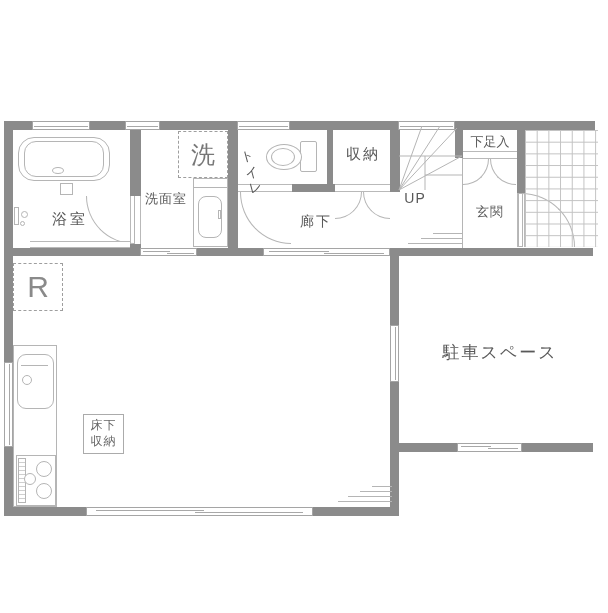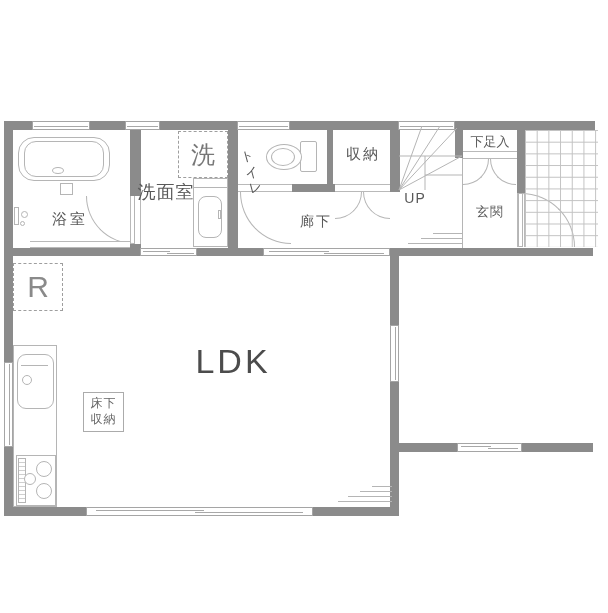--- a/index.html
+++ b/index.html
@@ -137,30 +137,30 @@
   <div class="fixture" style="left:13px;top:345px;width:44px;height:162px"></div>
   <div class="fixture" style="left:17px;top:354px;width:37px;height:55px;border-radius:9px"></div>
   <div class="line" style="left:21px;top:365px;width:27px;height:1px"></div>
   <div class="circ" style="left:22px;top:375px;width:10px;height:10px"></div>
   <div class="fixture" style="left:16px;top:455px;width:40px;height:51px"></div>
   <div class="grill" style="left:18px;top:458px;width:8px;height:45px"></div>
   <div class="circ" style="left:36px;top:461px;width:16px;height:16px"></div>
   <div class="circ" style="left:36px;top:483px;width:16px;height:16px"></div>
   <div class="circ" style="left:24px;top:473px;width:12px;height:12px"></div>
 
-  <div class="ufbox" style="left:83px;top:392px;width:41px;height:40px">
+  <div class="ufbox" style="left:83px;top:414px;width:41px;height:40px">
     <span>床下</span>
     <span>収納</span>
   </div>
 
   <div class="label" style="left:70px;top:218px;font-size:15px;letter-spacing:3px">浴室</div>
-  <div class="label" style="left:166px;top:192px;font-size:18px;letter-spacing:1px">洗面室</div>
+  <div class="label" style="left:166px;top:198px;font-size:13px;letter-spacing:1px">洗面室</div>
   <div class="label" style="left:203px;top:155px;font-size:24px;color:var(--text_light)">洗</div>
   <div class="label vert" style="left:250px;top:166px;font-size:13px;letter-spacing:2px">トイレ</div>
   <div class="label" style="left:363px;top:153px;font-size:15px;letter-spacing:2px">収納</div>
   <div class="label" style="left:316px;top:221px;font-size:14px;letter-spacing:2px">廊下</div>
   <div class="label" style="left:415px;top:198px;font-size:14px;letter-spacing:1px">UP</div>
   <div class="label" style="left:490px;top:141px;font-size:13px">下足入</div>
   <div class="label" style="left:490px;top:211px;font-size:13px;letter-spacing:1px">玄関</div>
-  <div class="label" style="left:233px;top:361px;font-size:34px;letter-spacing:3px;color:#4c4c4c">LDK</div>
   <div class="label" style="left:38px;top:287px;font-size:30px;color:#8a8a8a">R</div>
+  <div class="label" style="left:500px;top:352px;font-size:17px;letter-spacing:2px">駐車スペース</div>
 
 </div>
 
 </body></html>

